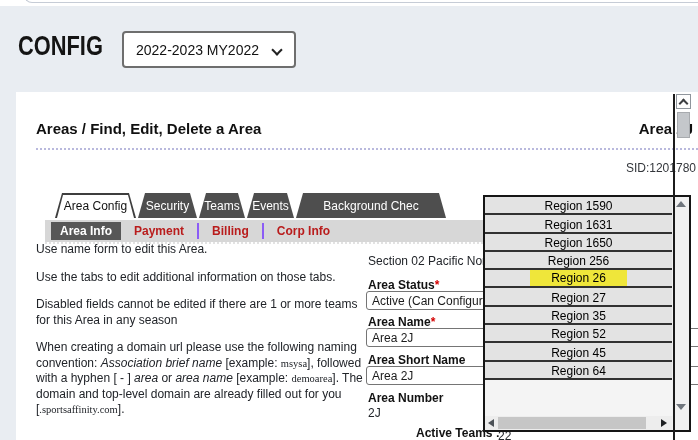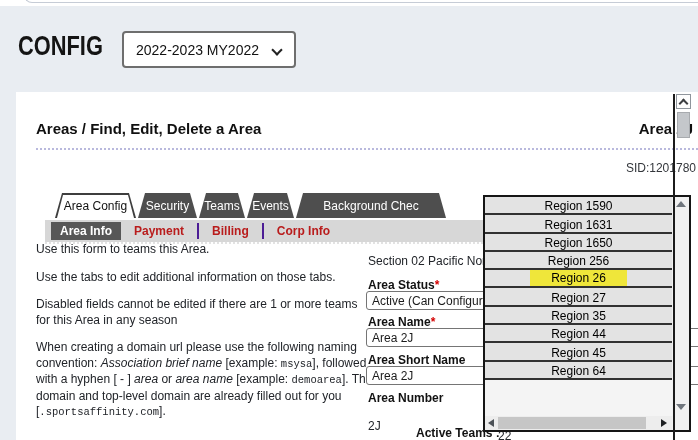--- a/index.html
+++ b/index.html
@@ -41,27 +41,27 @@
                 clip-path:polygon(6px 0, calc(100% - 6px) 0, 100% 100%, 0 100%); }
   .tab.active .lbl { color:#111; }
 
   
   .subtabs { position:absolute; left:29px; top:128px; width:614px; height:22px; background:#d7d7d7;
              display:flex; align-items:center; }
   .subtabs-dots { position:absolute; left:29px; top:150px; width:614px; border-top:2px dotted #e2e2e2; }
   .subtab-active { margin-left:6px; background:#575757; color:#fff; font-size:12px; font-weight:bold;
                    padding:2px 9px; }
   .subtab { color:#b91c1c; font-size:12px; font-weight:bold; padding:1px 13px; }
-  .subtab + .subtab { border-left:2px solid #4c1d95; }
+  .subtab + .subtab { border-left:2px solid #8b5cf6; }
 
   
   .intro { position:absolute; left:20px; top:150px; width:338px; font-size:12px; color:#212429; line-height:15.5px; }
   .intro p { margin-bottom:12px; }
   .intro .it { font-style:italic; }
-  .intro .mono { font-family:Liberation Mono, monospace; font-size:10.5px; }
+  .intro .mono { font-family:Liberation Serif, serif; font-size:10.5px; }
 
   
   .fsection { position:absolute; left:352px; top:162px; font-size:12px; color:#212429; white-space:nowrap; }
   .flabel { position:absolute; font-size:12px; font-weight:bold; color:#121212; white-space:nowrap; }
   .req { color:#d40000; font-weight:bold; }
   .field { position:absolute; left:350px; height:19px; background:#fff; border:1px solid #757575;
            border-radius:3px; font-size:12px; color:#1a1a1a; display:flex; align-items:center;
            padding:0 5px; white-space:nowrap; overflow:hidden; }
   .fvalue { position:absolute; font-size:12px; color:#212429; }
 
@@ -142,21 +142,21 @@
 
     <div class="subtabs">
       <div class="subtab-active">Area Info</div>
       <div class="subtab">Payment</div>
       <div class="subtab">Billing</div>
       <div class="subtab">Corp Info</div>
     </div>
     <div class="subtabs-dots"></div>
 
     <div class="intro">
-      <p>Use this form to teams this Area.</p>
+      <p>Use name form to edit this Area.</p>
       <p>Use the tabs to edit additional information on those tabs.</p>
       <p>Disabled fields cannot be edited if there are 1 or more teams for this Area in any season</p>
       <p><span>When creating a domain url please use the following naming convention: </span><span class="it">Association brief name</span><span> [example: </span><span class="mono">msysa</span><span>], followed with a hyphen [ - ] </span><span class="it">area</span><span> or </span><span class="it">area name</span><span> [example: </span><span class="mono">demoarea</span><span>]. The domain and top-level domain are already filled out for you [</span><span class="mono">.sportsaffinity.com</span><span>].</span></p>
     </div>
 
     <div class="fsection">Section 02 Pacific Nor</div>
 
     <div class="flabel" style="left:352px; top:186px;"><span>Area Status</span><span class="req">*</span></div>
     <div class="field" style="top:199px; width:250px;">
         <span>Active (Can Configur</span>
@@ -166,21 +166,21 @@
     <div class="field" style="top:236px; width:338px;">
         <span>Area 2J</span>
       </div>
 
     <div class="flabel" style="left:352px; top:261px;">Area Short Name</div>
     <div class="field" style="top:274px; width:338px;">
         <span>Area 2J</span>
       </div>
 
     <div class="flabel" style="left:352px; top:299px;">Area Number</div>
-    <div class="fvalue" style="left:352px; top:327px;">2J</div>
+    <div class="fvalue" style="left:352px; top:314px;">2J</div>
 
     <div class="flabel" style="left:400px; top:334px;">Active Teams :</div>
     <div class="fvalue" style="left:482px; top:337px;">22</div>
 
     <div class="listbox">
       <div class="lb-rows">
         <div class="lb-row">
             <span>Region 1590</span>
           </div>
         <div class="lb-row">
@@ -195,21 +195,21 @@
         <div class="lb-row">
             <span class="hl">Region 26</span>
           </div>
         <div class="lb-row">
             <span>Region 27</span>
           </div>
         <div class="lb-row">
             <span>Region 35</span>
           </div>
         <div class="lb-row">
-            <span>Region 44</span>
+            <span>Region 52</span>
           </div>
         <div class="lb-row">
             <span>Region 45</span>
           </div>
         <div class="lb-row">
             <span>Region 64</span>
           </div>
       </div>
       <div class="lb-vscroll">
         <div class="tri tri-up"></div>

